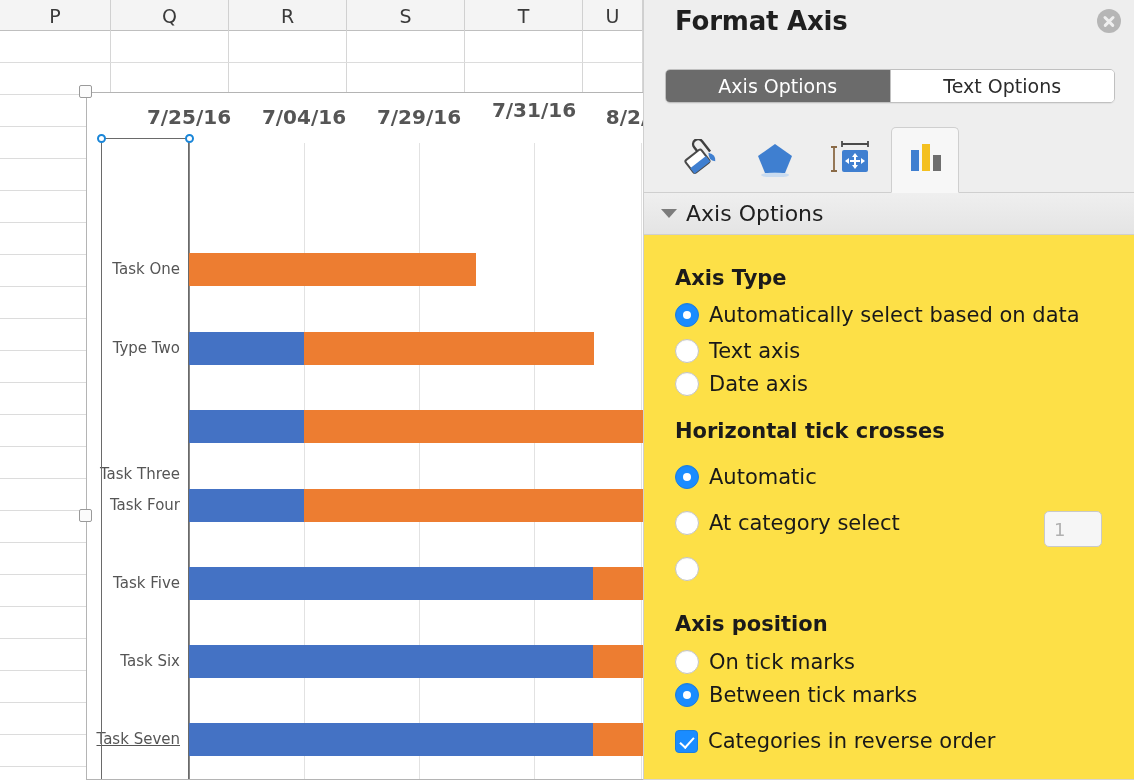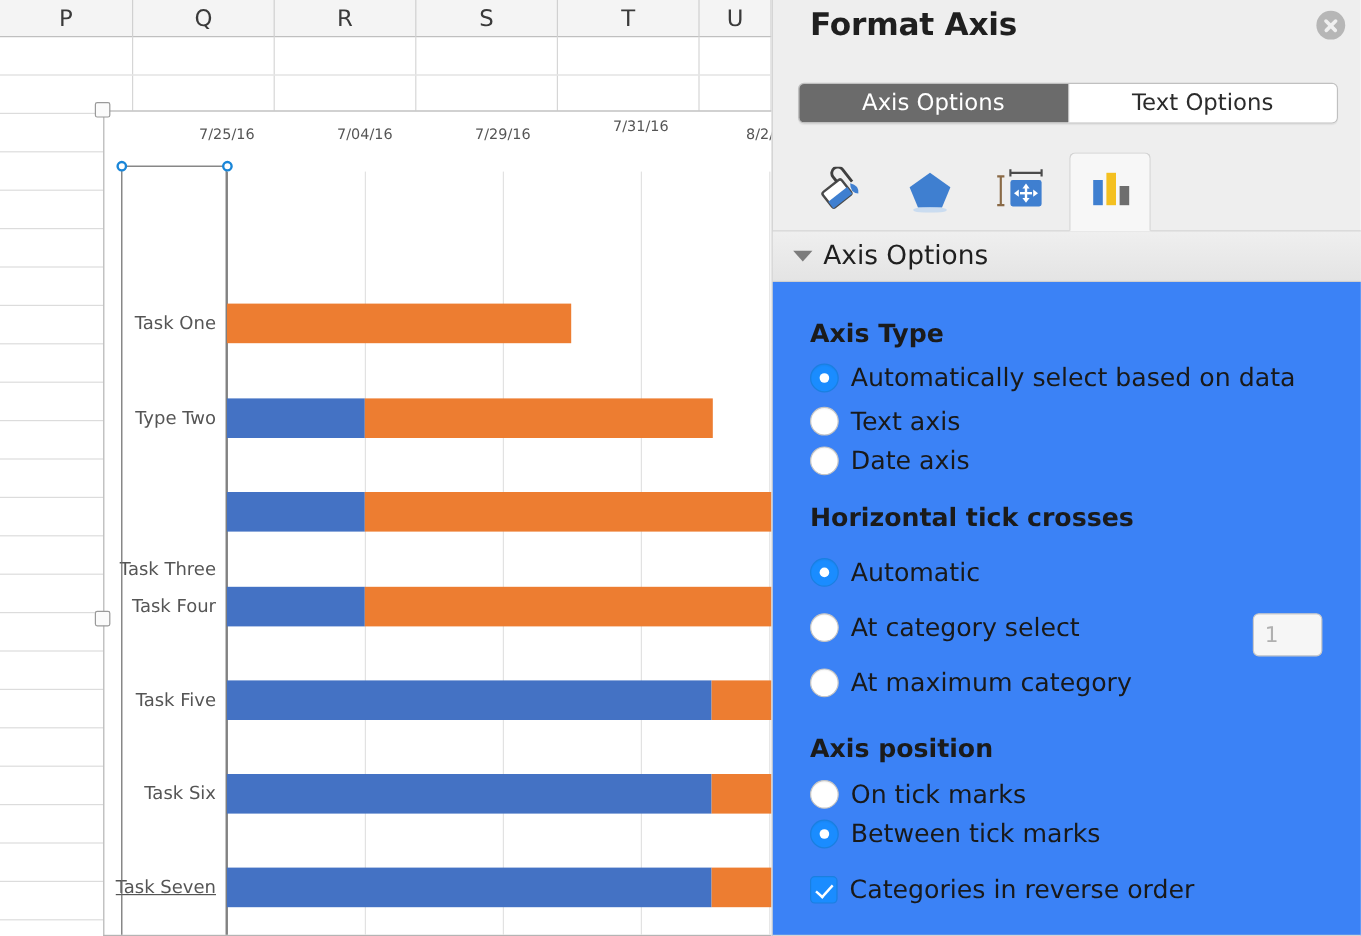--- a/index.html
+++ b/index.html
@@ -78,24 +78,25 @@
     position: absolute; left: 0; top: 0; bottom: 0;
     width: 1px; background: #888888;
   }
   .bar-row { position: absolute; left: 0; right: 0; display: flex; }
   .seg { height: 100%; }
   .seg-blue { background: #4472c4; }
   .seg-orange { background: #ed7d31; }
 
   .date-tick {
     position: absolute; top: 0;
-    font-size: 12px; color: #555555;
+    font-size: 20px; color: #555555;
     font-family: "DejaVu Sans", sans-serif;
     white-space: nowrap;
     transform: translateX(-50%);
+    font-weight: bold;
   }
   .cat-label {
     position: absolute;
     font-size: 15px; color: #555555;
     font-family: "DejaVu Sans", sans-serif;
     white-space: nowrap;
     text-align: right;
     right: 8px;
   }
 
@@ -199,21 +200,21 @@
     border-top: 9px solid #7c7c7c;
   }
   #section-head-label {
     font-size: 22px; color: #1f1f1f;
     font-family: "DejaVu Sans", sans-serif;
   }
 
   #panel-body {
     position: absolute; left: 0; top: 235px;
     width: 491px; height: 545px;
-    background: #3b82f6;
+    background: #fde047;
     border-bottom: 1px solid #d5d5d5;
   }
   .grp-title {
     position: absolute; left: 31px;
     font-size: 21px; font-weight: 700; color: #1b1b1b;
     font-family: "DejaVu Sans", sans-serif;
   }
   .opt-row {
     position: absolute; left: 31px;
     display: flex; align-items: center;
@@ -638,21 +639,20 @@
       </div>
 
       <div class="opt-row" style="top:276px; right:0; left:31px;">
         <span class="radio"></span>
         <span class="opt-label">At category select</span>
       </div>
       <input id="cat-num-input" type="text" style="top: 276px;" value="1">
 
       <div class="opt-row" style="top:322px">
         <span class="radio"></span>
-        <span class="opt-label">At maximum category</span>
       </div>
 
       <div class="grp-title" style="top:377px">Axis position</div>
 
       <div class="opt-row" style="top:415px">
         <span class="radio"></span>
         <span class="opt-label">On tick marks</span>
       </div>
       <div class="opt-row" style="top:448px">
         <span class="radio on"></span>

